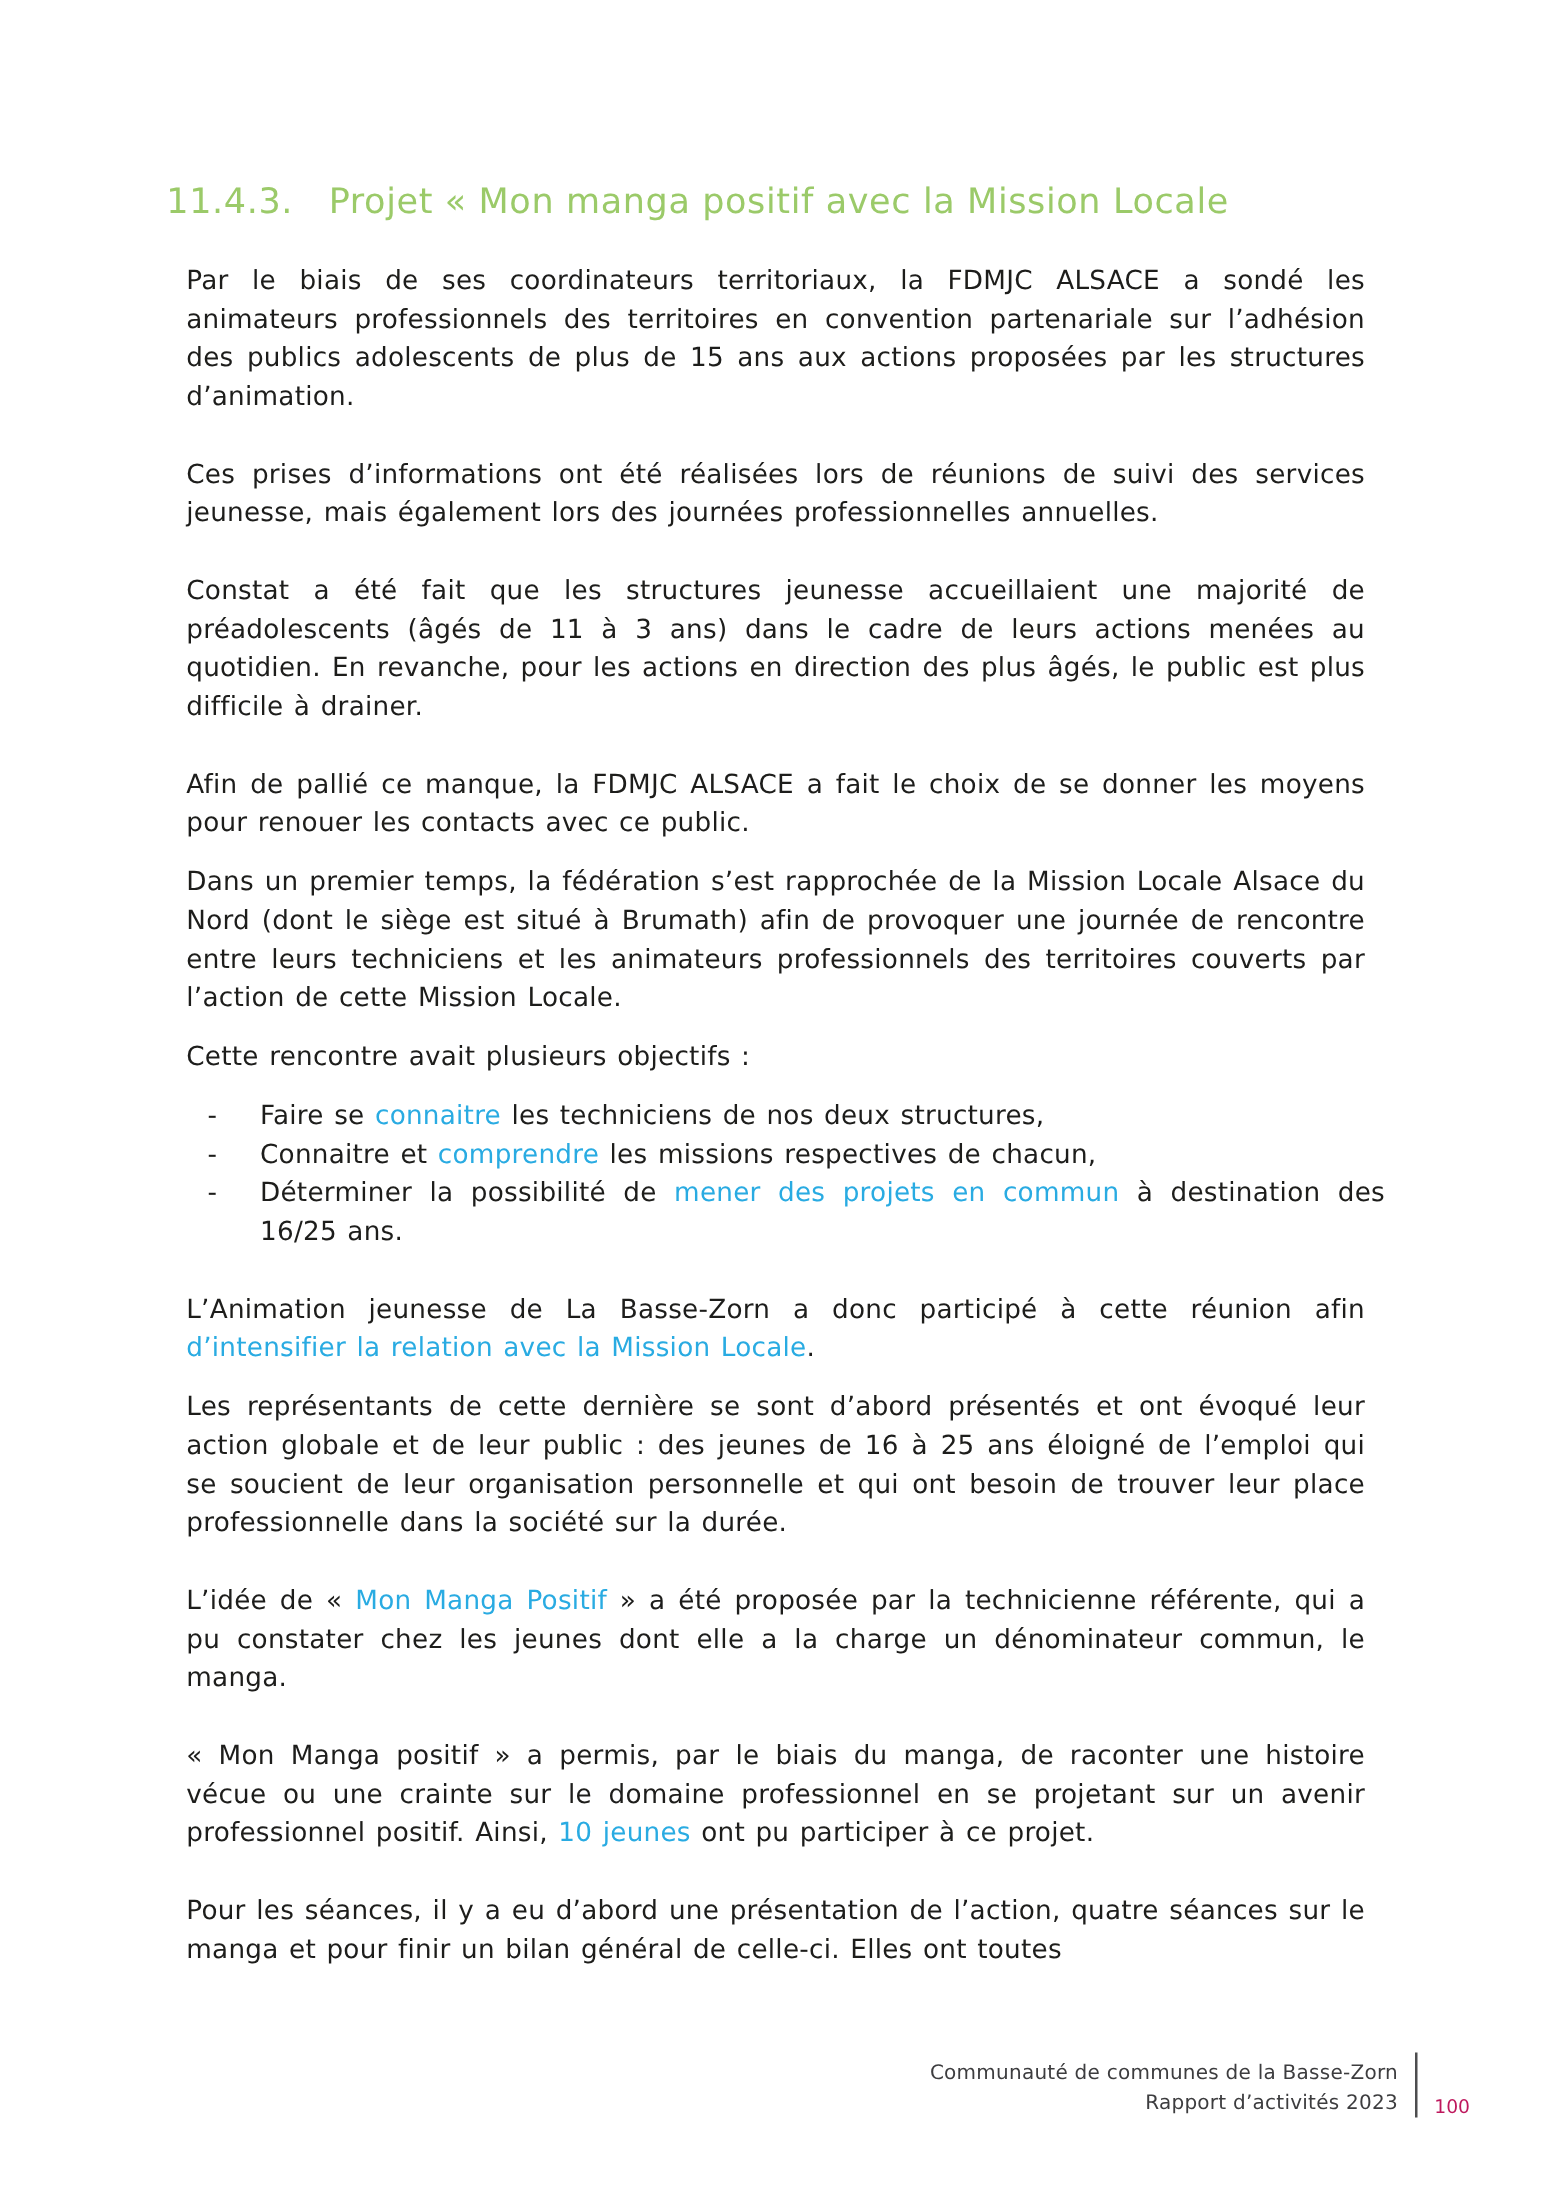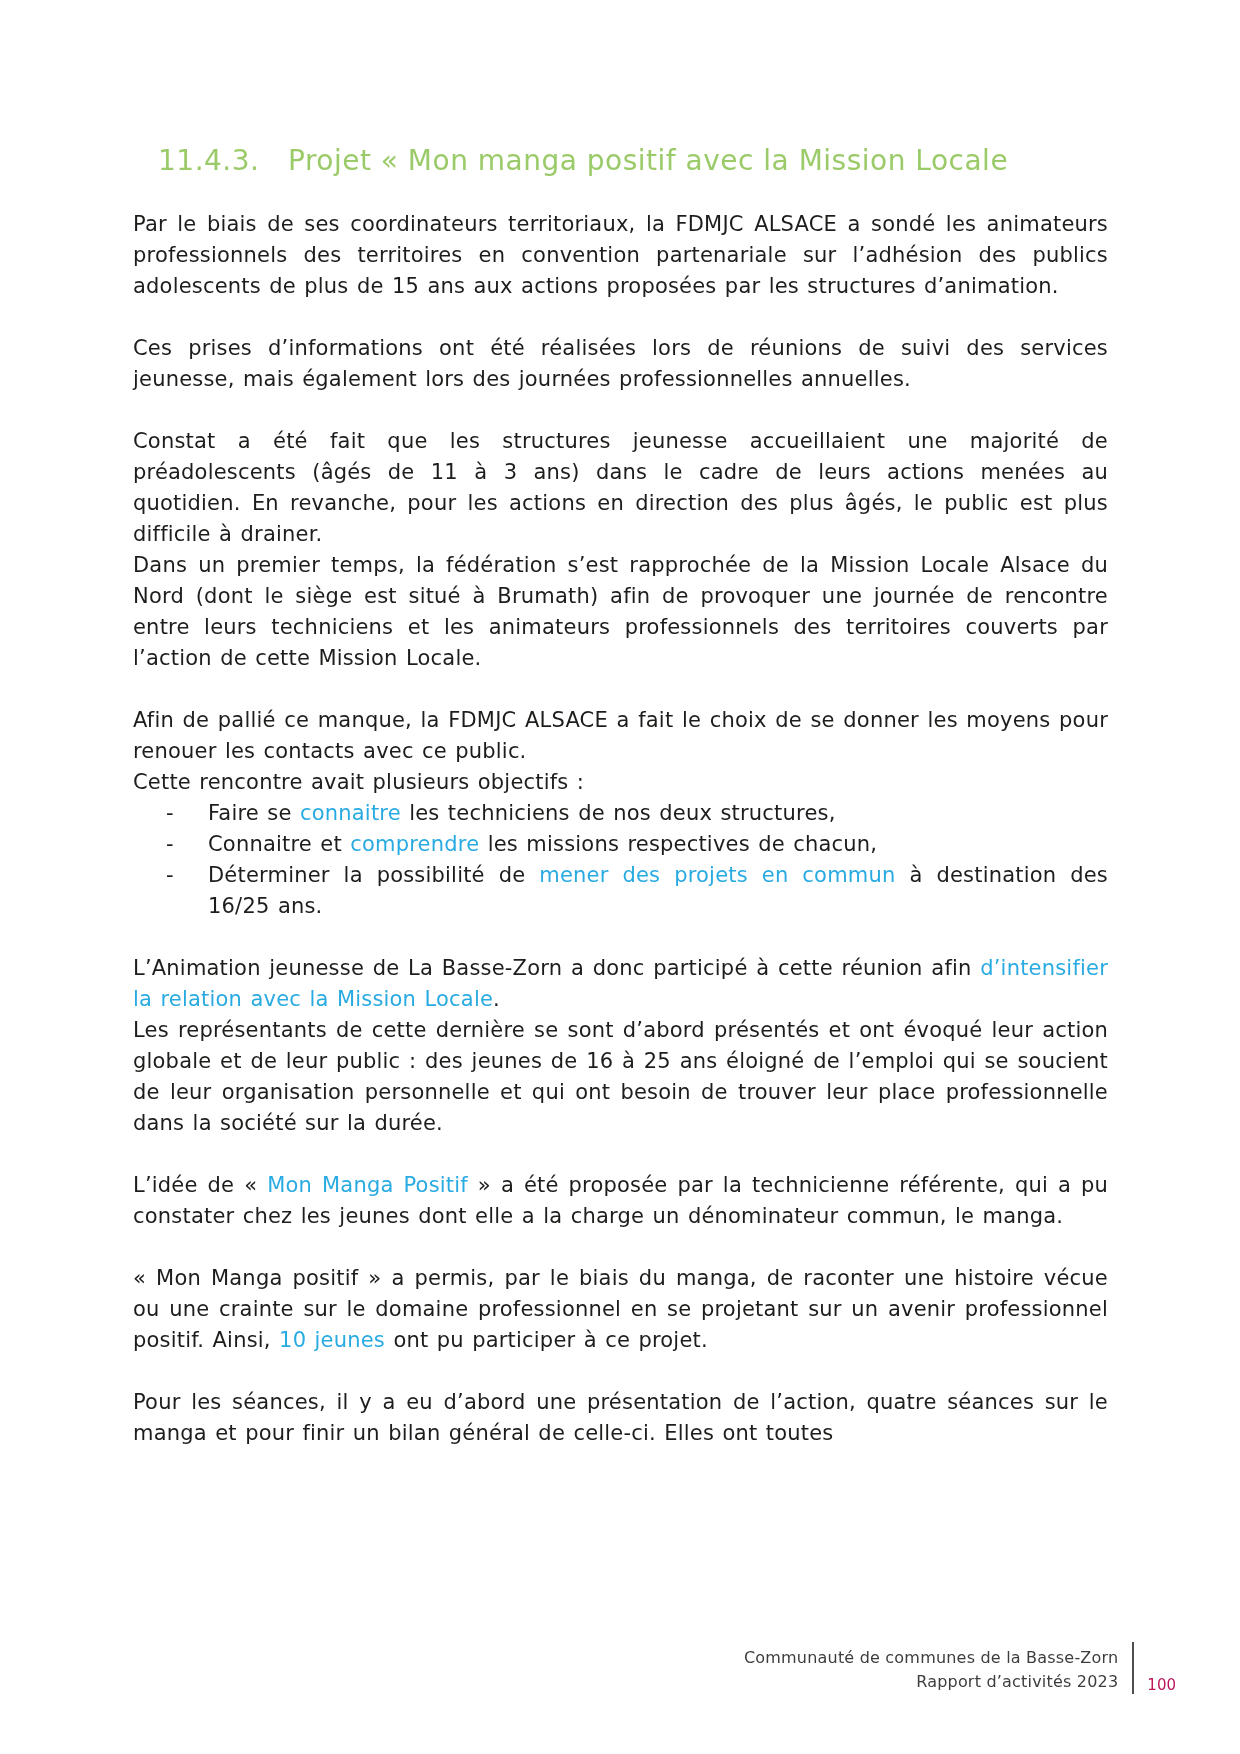--- a/index.html
+++ b/index.html
@@ -18,23 +18,23 @@
     width:975px;
   }
   .heading{
     margin:0 0 32px 0;
     font-size:28px;
     font-weight:400;
     letter-spacing:0.5px;
     color:var(--green,#9bca69);
     white-space:nowrap;
   }
-  .heading .h-num{display:inline-block;width:130px;margin-left:25px;}
+  .heading .h-num{display:inline-block;width:130px;}
   .para{
-    margin:0;
+    margin:16px;
     font-size:21px;
     line-height:31px;
     letter-spacing:0.2px;
     word-spacing:1.5px;
     text-align:justify;
   }
   .para.gap{margin-top:31px;}
   .bullets{margin:0;}
   .bullet-item{
     display:flex;
@@ -74,22 +74,22 @@
 </head>
 <body>
 
 <div class="page">
   <div class="content">
     <h1 class="heading"><span class="h-num">11.4.3.</span><span class="h-title">Projet « Mon manga positif avec la Mission Locale</span></h1>
     <main id="doc-body">
         <p class="para"><span>Par le biais de ses coordinateurs territoriaux, la FDMJC ALSACE a sondé les animateurs professionnels des territoires en convention partenariale sur l’adhésion des publics adolescents de plus de 15 ans aux actions proposées par les structures d’animation.</span></p>
         <p class="para gap"><span>Ces prises d’informations ont été réalisées lors de réunions de suivi des services jeunesse, mais également lors des journées professionnelles annuelles.</span></p>
         <p class="para gap"><span>Constat a été fait que les structures jeunesse accueillaient une majorité de préadolescents (âgés de 11 à 3 ans) dans le cadre de leurs actions menées au quotidien. En revanche, pour les actions en direction des plus âgés, le public est plus difficile à drainer.</span></p>
+        <p class="para gap"><span>Afin de pallié ce manque, la FDMJC ALSACE a fait le choix de se donner les moyens pour renouer les contacts avec ce public.</span></p>
         <p class="para"><span>Dans un premier temps, la fédération s’est rapprochée de la Mission Locale Alsace du Nord (dont le siège est situé à Brumath) afin de provoquer une journée de rencontre entre leurs techniciens et les animateurs professionnels des territoires couverts par l’action de cette Mission Locale.</span></p>
-        <p class="para gap"><span>Afin de pallié ce manque, la FDMJC ALSACE a fait le choix de se donner les moyens pour renouer les contacts avec ce public.</span></p>
         <p class="para"><span>Cette rencontre avait plusieurs objectifs :</span></p>
         <div class="bullets">
           <div class="bullet-item">
             <span class="dash">-</span>
             <span class="bullet-text"><span>Faire se </span><span class="accent">connaitre</span><span> les techniciens de nos deux structures,</span></span>
           </div>
           <div class="bullet-item">
             <span class="dash">-</span>
             <span class="bullet-text"><span>Connaitre et </span><span class="accent">comprendre</span><span> les missions respectives de chacun,</span></span>
           </div>

